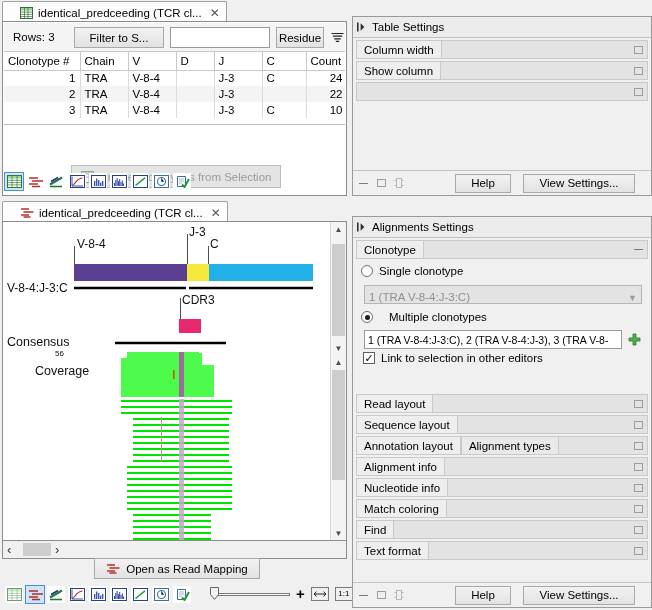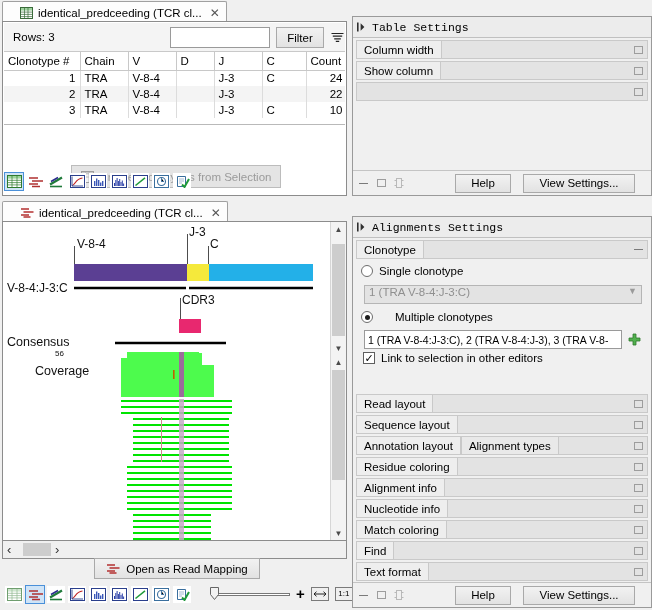--- a/index.html
+++ b/index.html
@@ -112,21 +112,20 @@
   
   .settings-header {
     display: flex;
     align-items: center;
     gap: 6px;
     height: 20px;
     padding-left: 4px;
     background: #ececec;
     border-bottom: 1px solid #c0c0c0;
     font-size: 11.5px;
-    font-family: Liberation Mono, monospace;
   }
   .group-row {
     position: relative;
     display: flex;
     align-items: stretch;
     height: 19px;
     margin: 2px 3px;
     background: #e3e3e3;
     border: 1px solid #c9c9c9;
     box-sizing: border-box;
@@ -193,21 +192,21 @@
     display:inline-flex;
     align-items:center;
     justify-content:center;
     font-size: 11px;
     line-height: 1;
     flex: none;
   }
 
   .combo {
     display: flex;
-    align-items: flex-start;
+    align-items: flex-end;
     border: 1px solid #b5b5b5;
     background: #e3e3e3;
     color: #8f8f8f;
     font-size: 11.5px;
     box-sizing: border-box;
     padding: 0 4px;
     height: 19px;
   }
   .combo .caret { margin-left: auto; color:#9a9a9a; font-size: 9px;}
 
@@ -268,22 +267,23 @@
         </span>
         <span>identical_predceeding (TCR cl...</span>
         <span class="tab-close">✕</span>
       </div>
     </div>
 
     <div class="content-box" style="left:2px;top:21px;width:345px;height:175px;">
 
       <div style="position:absolute;left:1px;top:1px;right:1px;height:28px;background:#f4f4f4;border-bottom:1px solid #c9c9c9;">
         <span style="position:absolute;left:9px;top:8px;font-size:11.5px;">Rows: 3</span>
+        <div class="btn" style="position:absolute;left:70px;top:4px;width:90px;height:21px;">Filter to S...</div>
         <input class="txtinput" style="position: absolute; left: 166px; top: 4px; width: 100px; height: 21px; outline: none;" value="" placeholder="">
-        <div class="btn" style="position:absolute;left:272px;top:4px;width:48px;height:21px;">Filter</div>
+        <div class="btn" style="position:absolute;left:272px;top:4px;width:48px;height:21px;">Residue</div>
         <div style="position:absolute;left:324px;top:4px;width:18px;height:21px;display:flex;align-items:center;justify-content:center;">
           <svg width="13" height="11" viewBox="0 0 13 11">
             <path d="M0.5 1.5h12M1.8 4.2h9.4M3.2 6.9h6.6M4.8 9.3h3.4" stroke="#222" stroke-width="1.2" fill="none"></path>
           </svg>
         </div>
       </div>
 
       <div style="position:absolute;left:1px;top:30px;right:1px;height:72px;overflow:hidden;border-bottom:1px solid #b9b9b9;">
         <table class="datagrid">
           <colgroup>
@@ -718,21 +718,21 @@
         <div style="position:absolute;left:8px;top:27px;display:flex;align-items:center;gap:6px;">
           <span class="radio"></span>
           <span style="font-size:11.5px;">Single clonotype</span>
         </div>
 
         <div class="combo" style="position:absolute;left:11px;top:47px;width:278px;">
           <span>1 (TRA V-8-4:J-3:C)</span>
           <span class="caret">▼</span>
         </div>
 
-        <div style="position:absolute;left:8px;top:73px;display:flex;align-items:center;gap:22px;">
+        <div style="position:absolute;left:8px;top:73px;display:flex;align-items:center;gap:16px;">
           <span class="radio on"></span>
           <span style="font-size:11.5px;">Multiple clonotypes</span>
         </div>
 
         <div style="position:absolute;left:11px;top:92px;display:flex;align-items:center;gap:6px;">
           <div class="txtinput" style="width:258px;height:19px;font-size:10.5px;overflow:hidden;white-space:nowrap;">1 (TRA V-8-4:J-3:C), 2 (TRA V-8-4:J-3), 3 (TRA V-8-</div>
           <span style="display:inline-flex;">
             <svg width="13" height="13" viewBox="0 0 13 13">
                 <path d="M5 1h3v4h4v3H8v4H5V8H1V5h4z" fill="#51b04e" stroke="#2f7a2c" stroke-width="0.8"></path>
               </svg>
@@ -765,27 +765,20 @@
 
         <div class="group-row">
           <div class="glabel">Annotation layout</div>
           <div class="glabel" style="background:#e9e9e9;border-left:1px solid #c9c9c9;">Alignment types</div>
           <div class="gfill"></div>
           <div class="gicon">
               <span class="mini-sq"></span>
             </div>
         </div>
 
-        <div class="group-row">
-          <div class="glabel">Residue coloring</div>
-          <div class="gfill"></div>
-          <div class="gicon">
-              <span class="mini-sq"></span>
-            </div>
-        </div>
 
         <div class="group-row">
           <div class="glabel">Alignment info</div>
           <div class="gfill"></div>
           <div class="gicon">
               <span class="mini-sq"></span>
             </div>
         </div>
 
         <div class="group-row">

